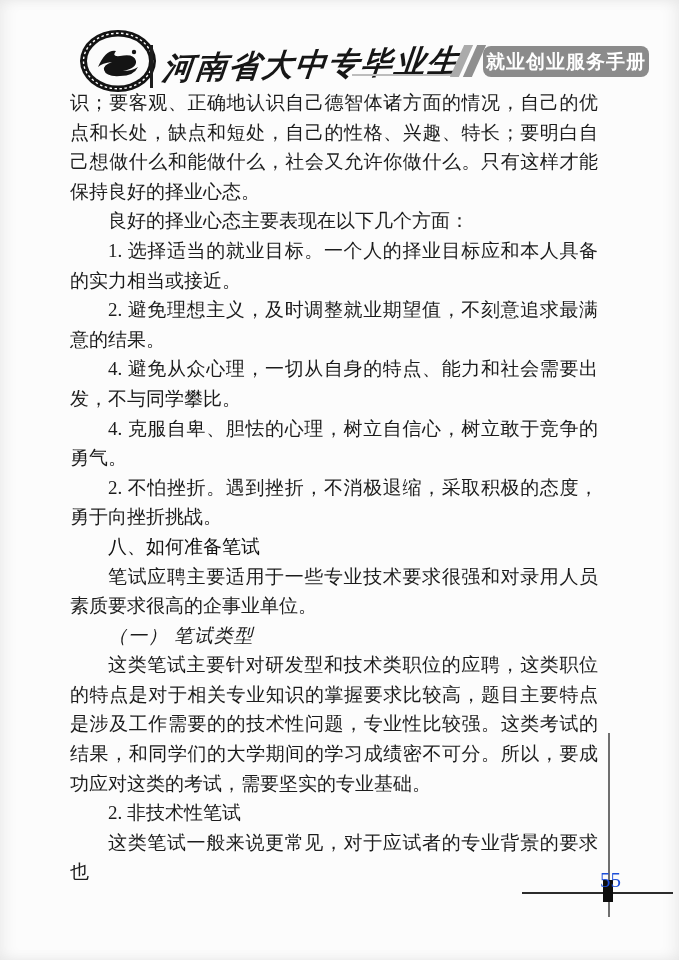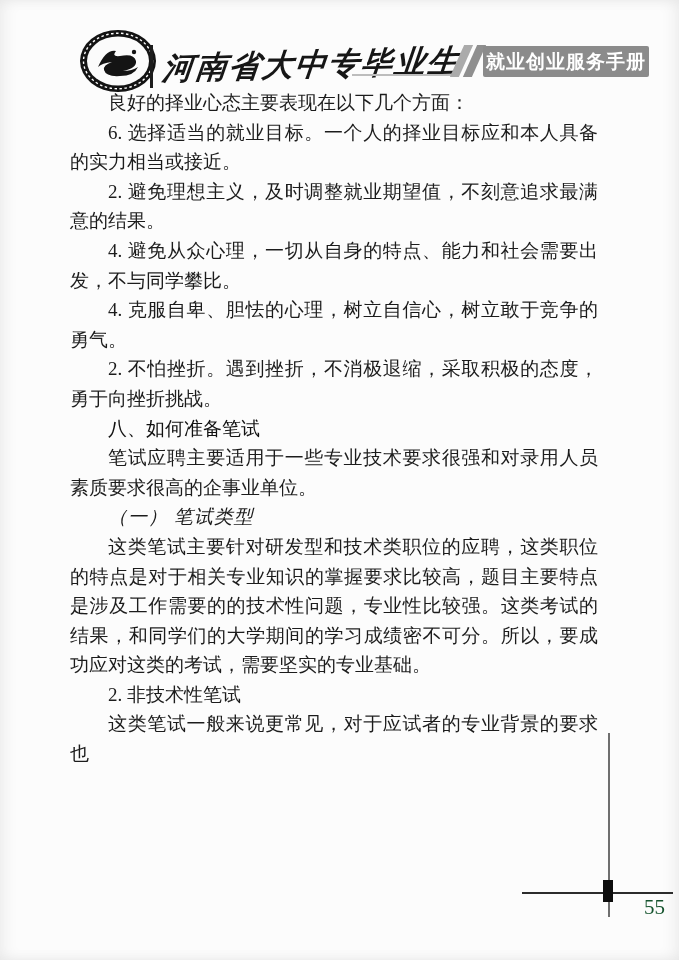--- a/index.html
+++ b/index.html
@@ -24,43 +24,43 @@
   .hairline { position:absolute; left:352px; top:74px; width:102px; height:2px; background:#bdbdbd; }
   .slash { position:absolute; top:45px; width:9px; height:32px; transform:skewX(-24deg); }
   .slash1 { left:457px; background:#ababab; }
   .slash2 { left:470px; background:#8f8f8f; }
   .badge {
     position:absolute; left:483px; top:46px; width:166px; height:31px;
     background:#8b8b8b; color:#ffffff;
     font-family:"Liberation Sans","DejaVu Sans",sans-serif;
     font-weight:bold; font-size:19px; letter-spacing:1px;
     display:flex; align-items:center; justify-content:center;
-    border-radius:2px;
+    border-radius:8px;
   }
   
   .content {
     position:absolute; left:70px; top:88px; width:528px;
     font-size:19px; line-height:29.6px;
     color:#1c1c1c;
     text-align:justify; text-justify:inter-character;
   }
   .content p { margin:0; }
   .ind { text-indent:2em; }
   .h-bold {
     font-family:"Liberation Sans","DejaVu Sans",sans-serif;
     font-weight:normal; text-indent:2em; color:#111;
   }
   .h-kai { text-indent:2em; letter-spacing:1px;font-style:italic; }
   
   .v-rule { position:absolute; left:608px; top:733px; width:2px; height:184px; background:#6f6f6f; }
   .h-rule { position:absolute; left:522px; top:892px; width:151px; height:2px; background:#2c2c2c; }
   .tick  { position:absolute; left:603px; top:880px; width:10px; height:22px; background:#0d0d0d; }
   .pagenum {
-    position:absolute; left:644px; top:868px;
-    font-size:21px; color:#14532d; font-family:"Liberation Serif",serif;margin-top:27px;
+    position:absolute; left:600px; top:868px;
+    font-size:21px; color:#1d4ed8; font-family:"Liberation Serif",serif;
   }
 </style>
 </head>
 <body>
 
 <div class="page">
 
   <svg class="logo" viewBox="0 0 84 68" aria-hidden="true">
     <ellipse cx="42" cy="34" rx="38" ry="31" fill="#141414"></ellipse>
     <ellipse cx="42" cy="34" rx="31" ry="24.5" fill="#fbfbfb"></ellipse>
@@ -71,22 +71,23 @@
 
   <div class="title-bar"></div>
   <div class="cal-title">河南省大中专毕业生</div>
 
   <div class="hairline"></div>
   <div class="slash slash1"></div>
   <div class="slash slash2"></div>
   <div class="badge">就业创业服务手册</div>
 
   <div class="content">
+    <p class="">识；要客观、正确地认识自己德智体诸方面的情况，自己的优点和长处，缺点和短处，自己的性格、兴趣、特长；要明白自己想做什么和能做什么，社会又允许你做什么。只有这样才能保持良好的择业心态。</p>
     <p class="ind">良好的择业心态主要表现在以下几个方面：</p>
-    <p class="ind">6. 选择适当的就业目标。一个人的择业目标应和本人具备的实力相当或接近。</p>
+    <p class="ind">1. 选择适当的就业目标。一个人的择业目标应和本人具备的实力相当或接近。</p>
     <p class="ind">2. 避免理想主义，及时调整就业期望值，不刻意追求最满意的结果。</p>
     <p class="ind">4. 避免从众心理，一切从自身的特点、能力和社会需要出发，不与同学攀比。</p>
     <p class="ind">4. 克服自卑、胆怯的心理，树立自信心，树立敢于竞争的勇气。</p>
     <p class="ind">2. 不怕挫折。遇到挫折，不消极退缩，采取积极的态度，勇于向挫折挑战。</p>
     <p class="h-bold">八、如何准备笔试</p>
     <p class="ind">笔试应聘主要适用于一些专业技术要求很强和对录用人员素质要求很高的企事业单位。</p>
     <p class="h-kai">（一） 笔试类型</p>
     <p class="ind">这类笔试主要针对研发型和技术类职位的应聘，这类职位的特点是对于相关专业知识的掌握要求比较高，题目主要特点是涉及工作需要的的技术性问题，专业性比较强。这类考试的结果，和同学们的大学期间的学习成绩密不可分。所以，要成功应对这类的考试，需要坚实的专业基础。</p>
     <p class="ind">2. 非技术性笔试</p>
     <p class="ind">这类笔试一般来说更常见，对于应试者的专业背景的要求也</p>

